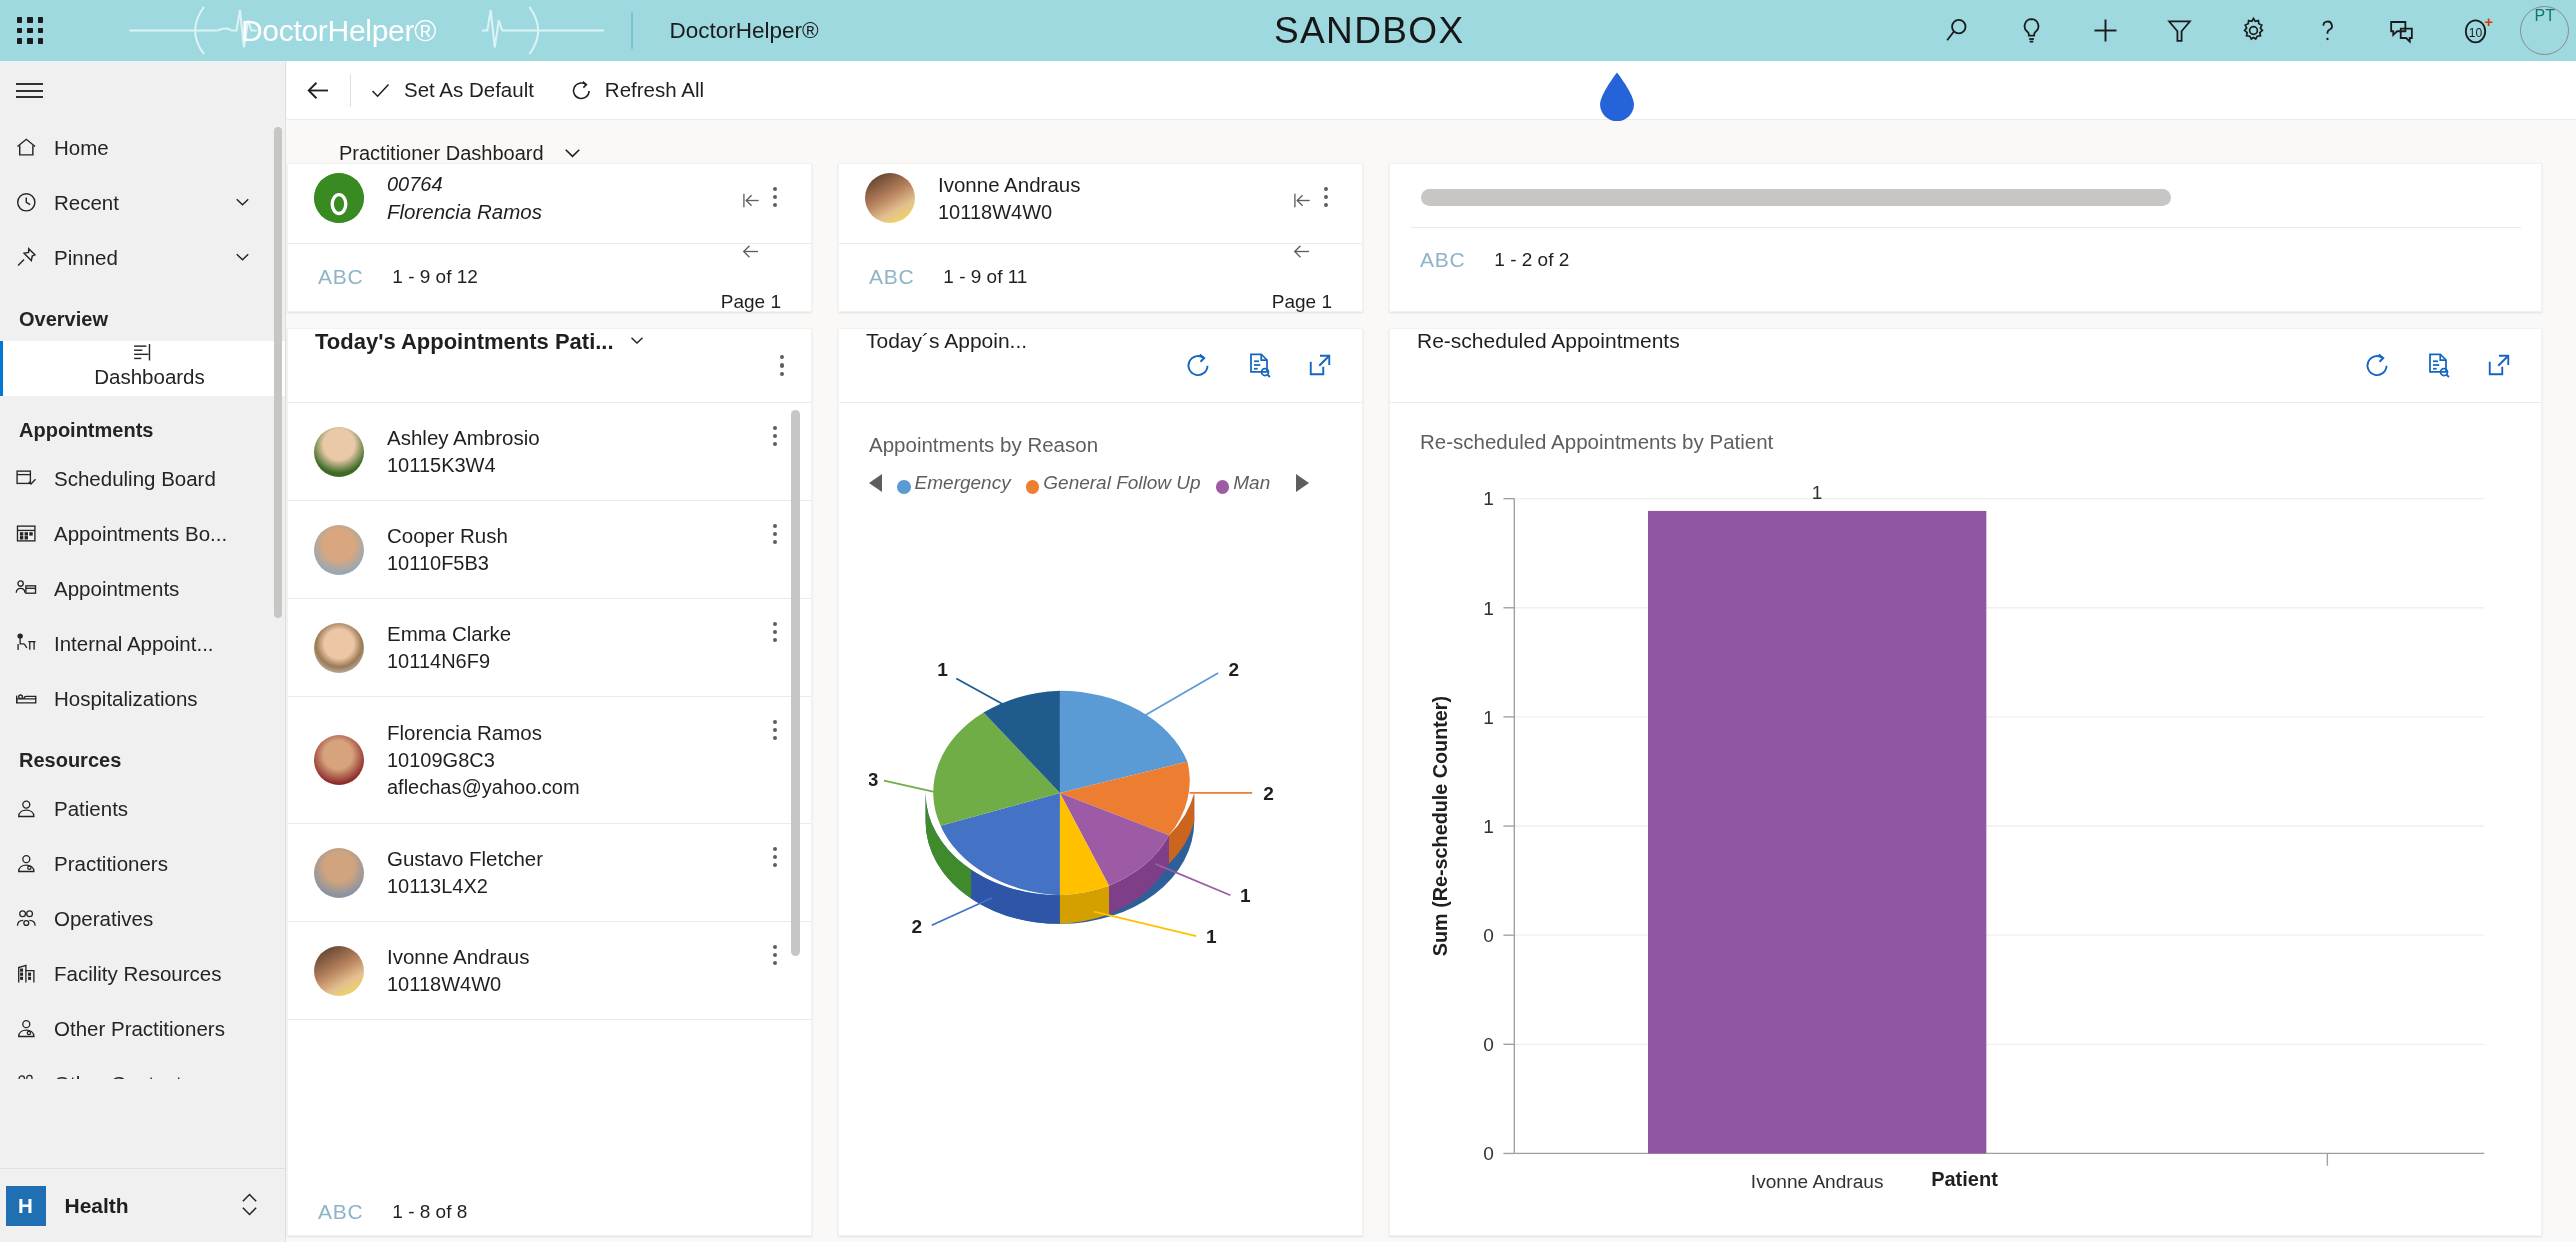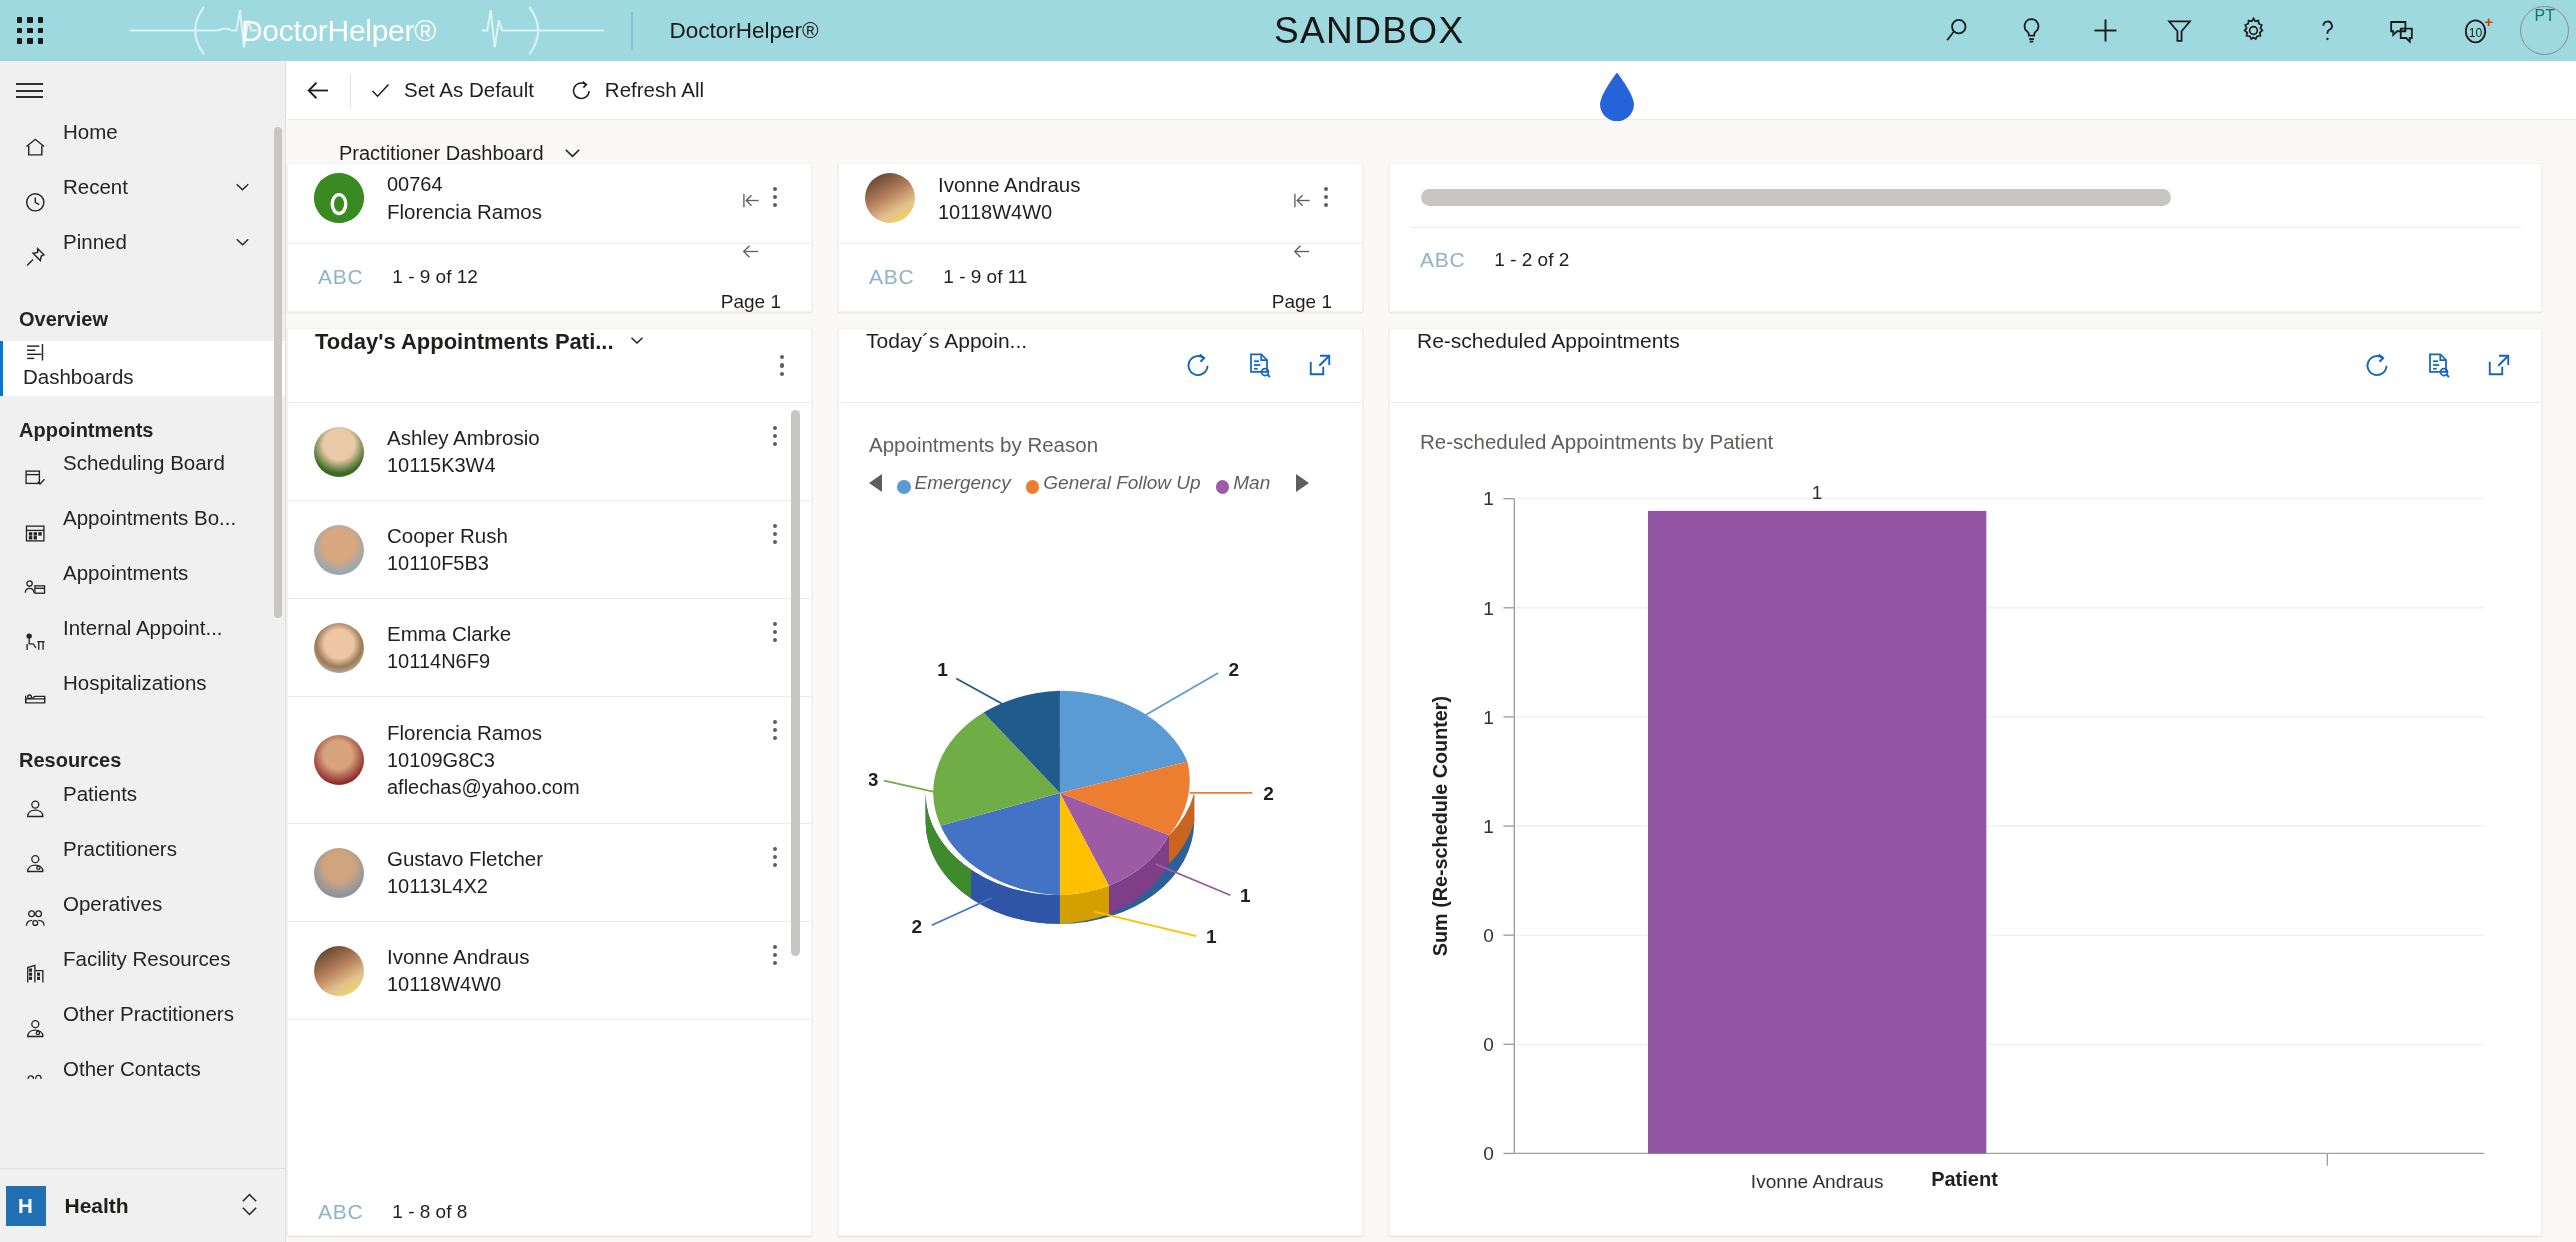--- a/index.html
+++ b/index.html
@@ -80,22 +80,22 @@
     border-right: 0.7px solid #e1dfdd;
   }
   .hamburger {
     height: 59px; display: flex; align-items: center; padding-left: 16.4px;
   }
   .ham-lines { width: 27px; }
   .ham-lines i { display: block; height: 2px; background: #323130; margin: 4.8px 0; }
 
   .navlist { position: relative; height: 959px; overflow: hidden; }
   .navitem {
-    height: 55px; display: flex; 
-    padding-left: 23px; cursor: pointer; position: relative;
+    height: 55px; display: flex; align-items: center;
+    padding-left: 14px; cursor: pointer; position: relative;
   }
   .navitem .nico { width: 40px; flex: 0 0 auto; display: flex; align-items: center; }
   .navitem .nlabel {
     font-size: 20.5px; color: #242424; white-space: nowrap;
     overflow: hidden; text-overflow: ellipsis;
   }
   .navitem .chev { margin-left: auto; margin-right: 31px; }
   .navitem.selected { background: #ffffff; flex-direction: column; }
   .navitem.selected::before {
     content: ''; position: absolute; left: 0; top: 0;
@@ -585,21 +585,21 @@
   <span class="dchev">
     <svg width="27" height="27" viewBox="0 0 24 24" fill="none" stroke="#201f1e" stroke-width="1.4">
       <path d="M6 9.6L12 15.4 18 9.6"></path>
     </svg>
   </span>
 </div>
 
 <div class="canvas">
 
   <div class="card" style="left:0px; top:-23px; width:525px; height:149px;">
-    <div class="prow" style="border-bottom:0.7px solid #edebe9; min-height:80px; padding-top:6.8px;">
+    <div class="prow" style="border-bottom:0.7px solid #edebe9; min-height:80px; padding-top:6.8px;font-style:italic;">
       <div class="pav" style="background:#3a8a22; display:flex; align-items:center; justify-content:center;">
         <svg width="50" height="50" viewBox="0 0 74 74">
           <circle cx="37" cy="37" r="37" fill="#3a8a22"></circle>
           <ellipse cx="37" cy="46" rx="10" ry="14" fill="none" stroke="#ffffff" stroke-width="5"></ellipse>
         </svg>
       </div>
       <div class="pinfo">
         <div class="pid">00764</div>
         <div class="pname">Florencia Ramos</div>
       </div>

